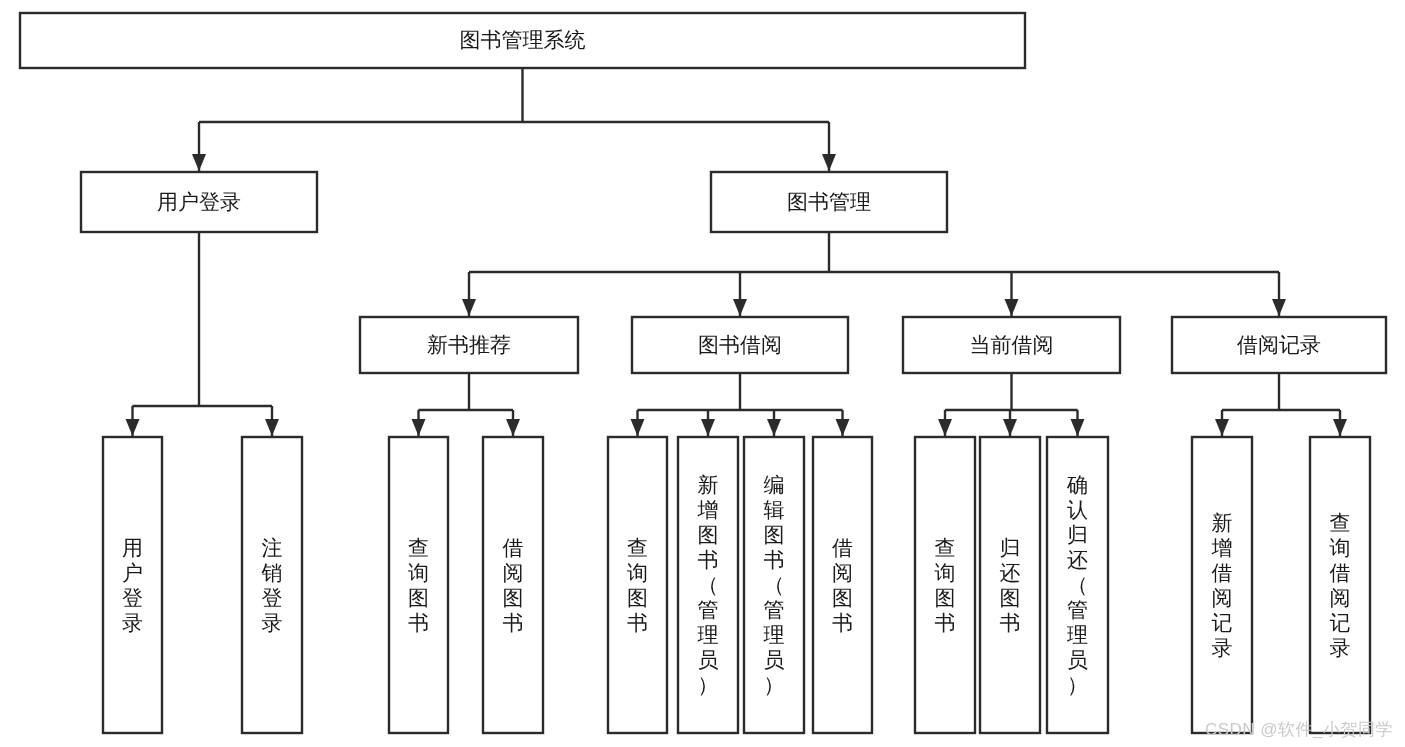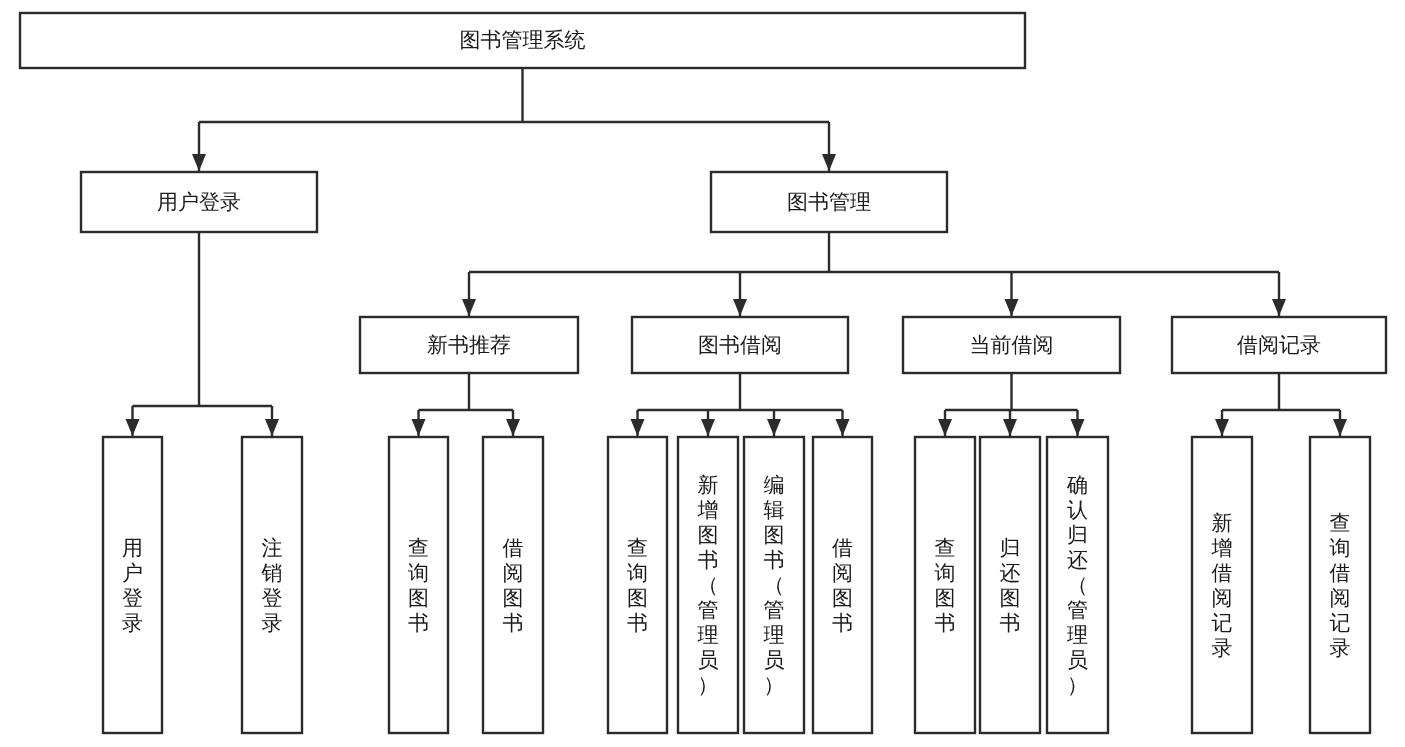--- a/index.html
+++ b/index.html
@@ -205,13 +205,14 @@
           <rect x="1192" y="437" width="60" height="296" class="node-box" rx="0"></rect>
           <text x="1222" y="529.5" class="node-label-vertical"><tspan x="1222" dy="0">新</tspan><tspan x="1222" dy="25">增</tspan><tspan x="1222" dy="25">借</tspan><tspan x="1222" dy="25">阅</tspan><tspan x="1222" dy="25">记</tspan><tspan x="1222" dy="25">录</tspan></text>
         </g>
         <g>
           <rect x="1310" y="437" width="60" height="296" class="node-box" rx="0"></rect>
           <text x="1340" y="529.5" class="node-label-vertical"><tspan x="1340" dy="0">查</tspan><tspan x="1340" dy="25">询</tspan><tspan x="1340" dy="25">借</tspan><tspan x="1340" dy="25">阅</tspan><tspan x="1340" dy="25">记</tspan><tspan x="1340" dy="25">录</tspan></text>
         </g>
       </g>
   </svg>
 
+  <div class="watermark">CSDN @软件_小贺同学</div>
 </div>
 
 </body></html>

